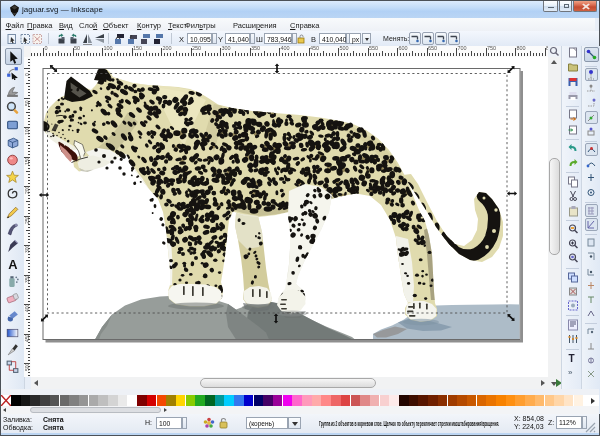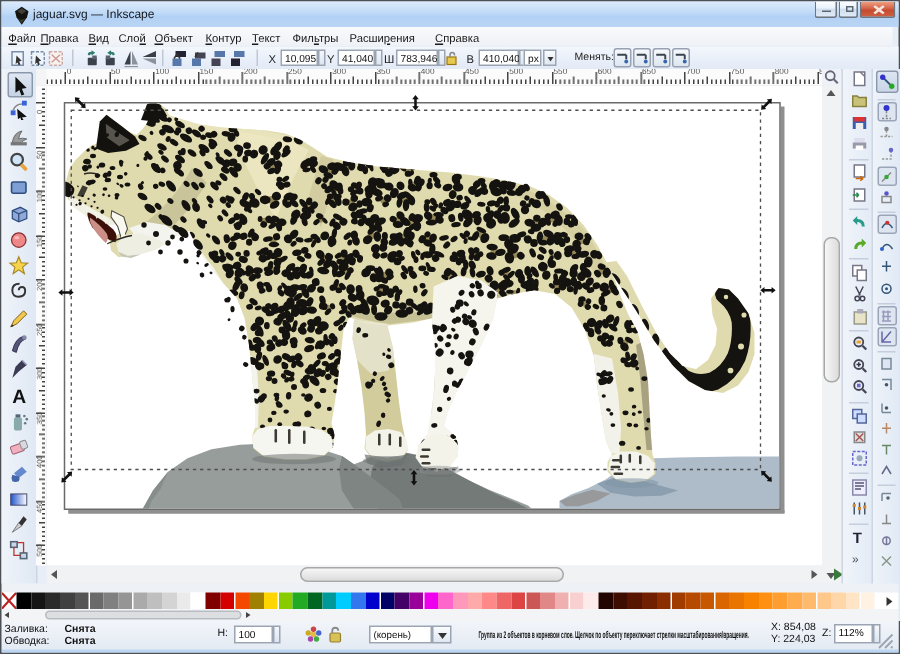--- a/index.html
+++ b/index.html
@@ -66,21 +66,21 @@
     </div>
 </div>
 <div id="menubar">
  <div class="menu" style="left:4.5px"><u>Ф</u>айл</div>
  <div class="menu" style="left:26px"><u>П</u>равка</div>
  <div class="menu" style="left:58px"><u>В</u>ид</div>
  <div class="menu" style="left:78px">Сло<u>й</u></div>
  <div class="menu" style="left:102px"><u>О</u>бъект</div>
  <div class="menu" style="left:136px"><u>К</u>онтур</div>
  <div class="menu" style="left:167px"><u>Т</u>екст</div>
- <div class="menu" style="left:194px">Фил<u>ь</u>тры</div>
+ <div class="menu" style="left:184px">Фил<u>ь</u>тры</div>
  <div class="menu" style="left:232px">Расши<u>р</u>ения</div>
  <div class="menu" style="left:289px"><u>С</u>правка</div>
 </div>
 <div id="optbar">
     <svg class="abs" style="left:6px;top:2px" width="11" height="12" viewBox="0 0 11 12">
       <rect x="1" y="1.5" width="7.5" height="9" fill="#eef4fb" stroke="#7a8ea8"></rect>
       <path d="M4 4 L7.5 7.5 L5.8 8 L6.6 10 L5.4 10.5 L4.7 8.6 L3.4 9.6 Z" fill="#333"></path>
     </svg>
     <svg class="abs" style="left:19px;top:2px" width="11" height="12" viewBox="0 0 11 12">
       <rect x="1" y="1.5" width="8.5" height="9" fill="#eef4fb" stroke="#7a8ea8" stroke-dasharray="2 1"></rect>

